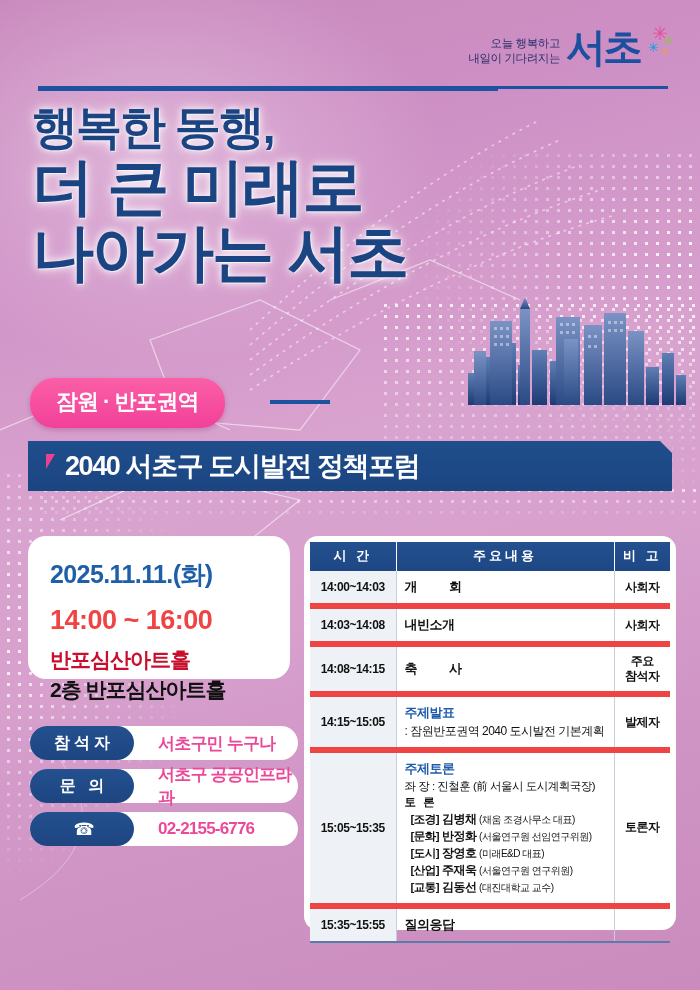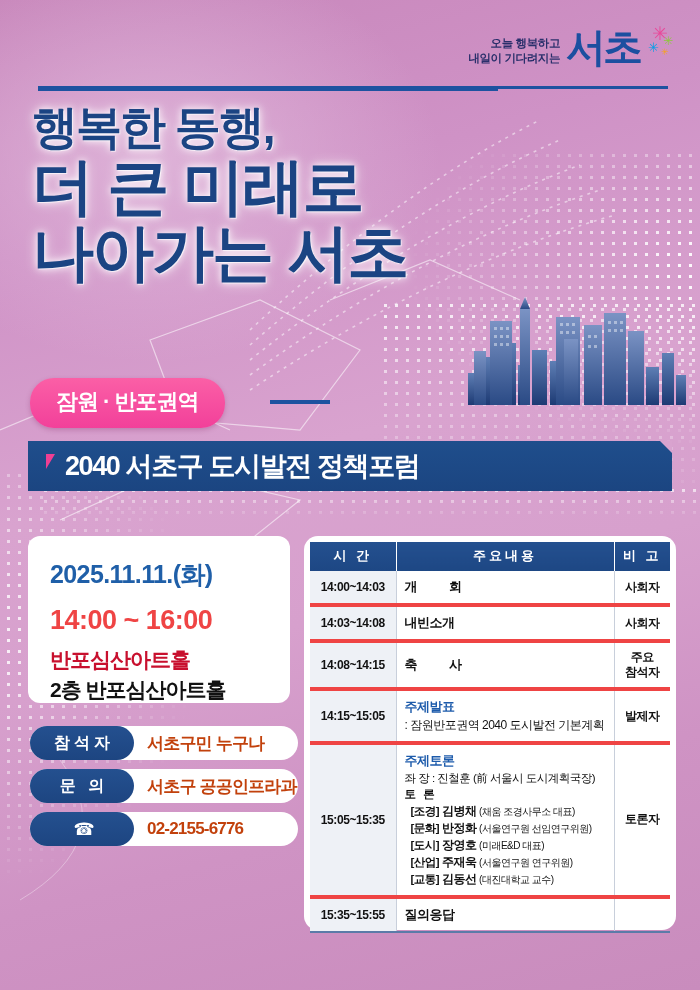--- a/index.html
+++ b/index.html
@@ -32,21 +32,21 @@
   .dots-bottomline{left:40px;top:485px;width:660px;height:40px;opacity:.8;
     -webkit-mask-image:linear-gradient(to bottom,#000 0%,transparent 90%);
     mask-image:linear-gradient(to bottom,#000 0%,transparent 90%);}
   
   .arcs{position:absolute;inset:0;pointer-events:none;}
   
   .top-rule{position:absolute;left:38px;top:86px;width:630px;height:3px;background:#1d52a0;}
   .top-rule::after{content:"";position:absolute;left:0;top:0;width:460px;height:5px;background:#1d52a0;}
   
   .logo{position:absolute;right:28px;top:26px;display:flex;align-items:flex-end;gap:6px;}
-  .logo-tag{text-align:right;font-size:11.5px;line-height:1.32;color:#2a2f6b;font-weight:700;letter-spacing:-.4px;}
+  .logo-tag{text-align:right;font-size:11.5px;line-height:1.32;color:#2a2f6b;font-weight:400;letter-spacing:-.4px;}
   .logo-mark{font-size:40px;line-height:.92;font-weight:800;color:#1b4fa0;letter-spacing:-3px;}
   .logo-stars{position:relative;width:26px;height:40px;}
   .st{position:absolute;font-weight:900;line-height:1;}
   .st1{color:#e8499a;font-size:19px;left:6px;top:-2px;}
   .st2{color:#8ec63f;font-size:12px;left:17px;top:9px;}
   .st3{color:#00a0e9;font-size:13px;left:2px;top:15px;}
   .st4{color:#f6a21e;font-size:9px;left:15px;top:22px;}
   
   .headline{position:absolute;left:32px;top:104px;width:470px;color:#1b4483;}
   .hl{font-weight:800;letter-spacing:-2px;
@@ -65,44 +65,44 @@
   .region-line{position:absolute;left:270px;top:400px;width:60px;height:4px;background:#1d52a0;}
   
   .banner{position:absolute;left:28px;top:441px;width:644px;height:50px;
     background:linear-gradient(180deg,#1f4e8c 0%, #1b4581 100%);
     display:flex;align-items:center;gap:10px;padding-left:18px;box-sizing:border-box;}
   .banner::after{content:"";position:absolute;right:0;top:0;
     border-top:12px solid #d9a3cf;border-left:12px solid transparent;}
   .banner-tri{width:0;height:0;border-top:15px solid #ef3f93;border-right:9px solid transparent;margin-bottom:10px;}
   .banner-title{color:#fff;font-size:27px;font-weight:800;letter-spacing:-1.4px;}
   
-  .card-left{position:absolute;left:28px;top:536px;width:262px;height:167px;
-    background:#fff;border-radius:12px;box-sizing:border-box;padding:22px 0 0 22px;}
+  .card-left{position:absolute;left:28px;top:536px;width:262px;height:143px;
+    background:#fff;border-radius:18px;box-sizing:border-box;padding:22px 0 0 22px;}
   .ev-date{color:#1f5fa8;font-size:25px;font-weight:700;letter-spacing:-.6px;}
   .ev-time{color:#ef4444;font-size:27px;font-weight:600;letter-spacing:-.5px;margin-top:14px;}
   .ev-venue{color:#c8102e;font-size:21px;font-weight:800;letter-spacing:-1px;margin-top:10px;}
   .ev-hall{color:#111;font-size:21px;font-weight:600;letter-spacing:-1px;margin-top:2px;}
   
   .info{position:absolute;left:30px;top:726px;width:268px;display:flex;flex-direction:column;gap:9px;}
   .info-row{position:relative;height:34px;background:#fff;border-radius:17px;display:flex;align-items:center;}
   .info-key{width:104px;height:34px;border-radius:17px;flex:none;
     background:linear-gradient(180deg,#24508f 0%,#1d4581 100%);
     color:#fff;font-size:16px;font-weight:800;letter-spacing:4px;
     display:flex;align-items:center;justify-content:center;box-sizing:border-box;padding-left:4px;}
   .info-key.icon{letter-spacing:0;font-size:17px;}
-  .info-val{padding-left:13px;color:#c2410c;font-size:17px;font-weight:700;letter-spacing:-.8px;}
+  .info-val{padding-left:24px;color:#ec4899;font-size:17px;font-weight:700;letter-spacing:-.8px;}
   
   .card-right{position:absolute;left:304px;top:536px;width:372px;height:394px;
     background:#fff;border-radius:14px;box-sizing:border-box;padding:6px;}
   table.agenda{width:100%;border-collapse:collapse;table-layout:fixed;}
   table.agenda th{background:linear-gradient(180deg,#24508f 0%,#1d4784 100%);color:#fff;
     font-size:13px;font-weight:800;letter-spacing:3px;padding:5px 0 6px;
     border-right:1px solid #fff;}
   table.agenda th:last-child{border-right:none;}
-  table.agenda td{border-bottom:4px solid #ef4444;font-size:12px;color:#111;vertical-align:middle;}
+  table.agenda td{border-bottom:6px solid #ef4444;font-size:12px;color:#111;vertical-align:middle;}
   table.agenda tbody tr:last-child td{border-bottom:2px solid #5b7ba8;}
   td.t-time{background:#eef1f6;text-align:center;font-weight:800;font-size:12.5px;
     letter-spacing:-.4px;padding:7px 2px;border-right:1px solid #c8cfdb;}
   td.t-main{padding:7px 8px;text-align:left;}
   td.t-note{text-align:center;font-size:11.5px;font-weight:700;letter-spacing:-.5px;
     padding:7px 2px;border-left:1px solid #c8cfdb;line-height:1.25;}
   .lbl{font-size:13px;font-weight:800;letter-spacing:-.5px;}
   .lbl.wide{letter-spacing:14px;}
   .hl-blue{color:#1d5bab;font-weight:800;font-size:13px;letter-spacing:-.5px;}
   .sub{font-size:12px;color:#111;letter-spacing:-.5px;margin-top:1px;}

